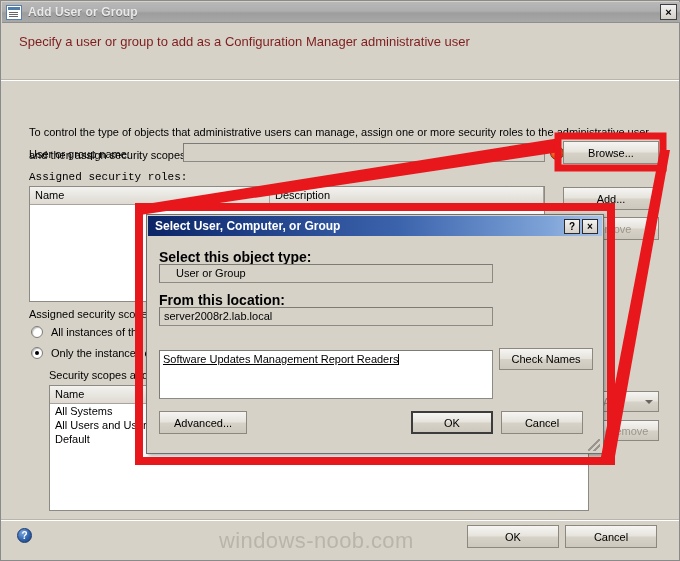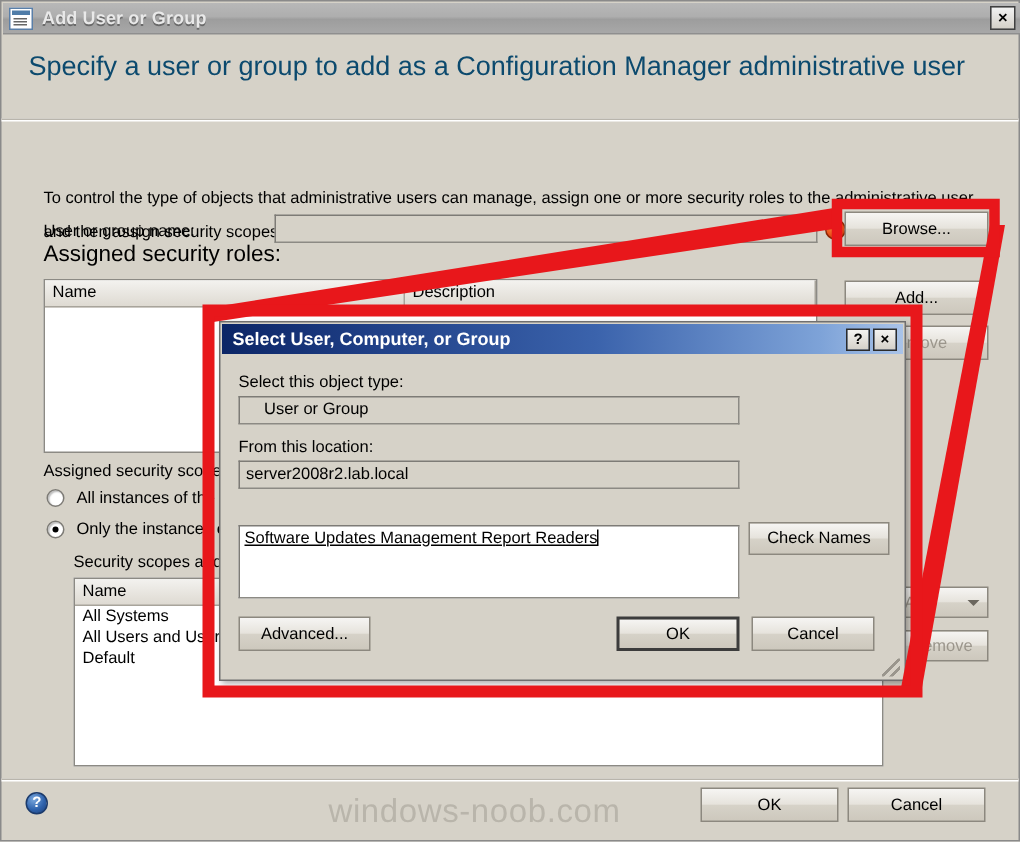--- a/index.html
+++ b/index.html
@@ -65,22 +65,22 @@
     box-sizing: border-box;
     font-size: 11px; font-weight: bold; line-height: 14px;
     text-align: center; color: #000;
     cursor: pointer;
   }
 
   
   #outer-heading {
     position: absolute; left: 18px; top: 33px;
     width: 640px;
-    font-size: 18px;
-    color: #0c4a6e;
+    font-size: 13px;
+    color: #7f1d1d;
   }
 
   
   #heading-rule {
     position: absolute; left: 0px; top: 78px;
     width: 678px; height: 1px;
     background: #ffffff;
     border-top: 1px solid #b9b5ac;
   }
 
@@ -139,21 +139,21 @@
     display: flex; align-items: center; justify-content: center;
   }
   .win-btn.disabled { color: #9b968c; }
 
   #btn-browse { left: 562px; top: 140px; width: 96px; height: 23px; }
   #btn-add-role { left: 562px; top: 186px; width: 96px; height: 23px; }
   #btn-remove-role { left: 562px; top: 216px; width: 96px; height: 23px; }
 
   
   #lbl-roles {
-    position: absolute; left: 28px; top: 160px; font-size: 15px;
+    position: absolute; left: 28px; top: 170px; font-size: 11px; font-family: Liberation Mono, monospace;
   }
   #roles-table {
     position: absolute; left: 28px; top: 185px;
     width: 516px; height: 116px;
     background: #ffffff;
     border: 1px solid #8c8a84;
     box-sizing: border-box;
   }
   #roles-header {
     position: absolute; left: 0; top: 0; right: 0; height: 18px;
@@ -305,21 +305,21 @@
     font-size: 10px; font-weight: bold;
     text-align: center; line-height: 13px;
     color: #000;
     cursor: pointer;
   }
   #inner-help-btn { right: 22px; }
   #inner-close-btn { right: 4px; }
 
   .inner-label {
     position: absolute;
-    font-size: 11px; color: #000;
+    font-size: 14px; color: #000; font-weight: bold;
   }
   .inner-field {
     position: absolute;
     background: #d6d2c8;
     border: 1px solid #8c8a84;
     border-top-color: #7d7b76;
     border-left-color: #7d7b76;
     box-sizing: border-box;
     font-size: 11px;
     padding: 2px 4px;

